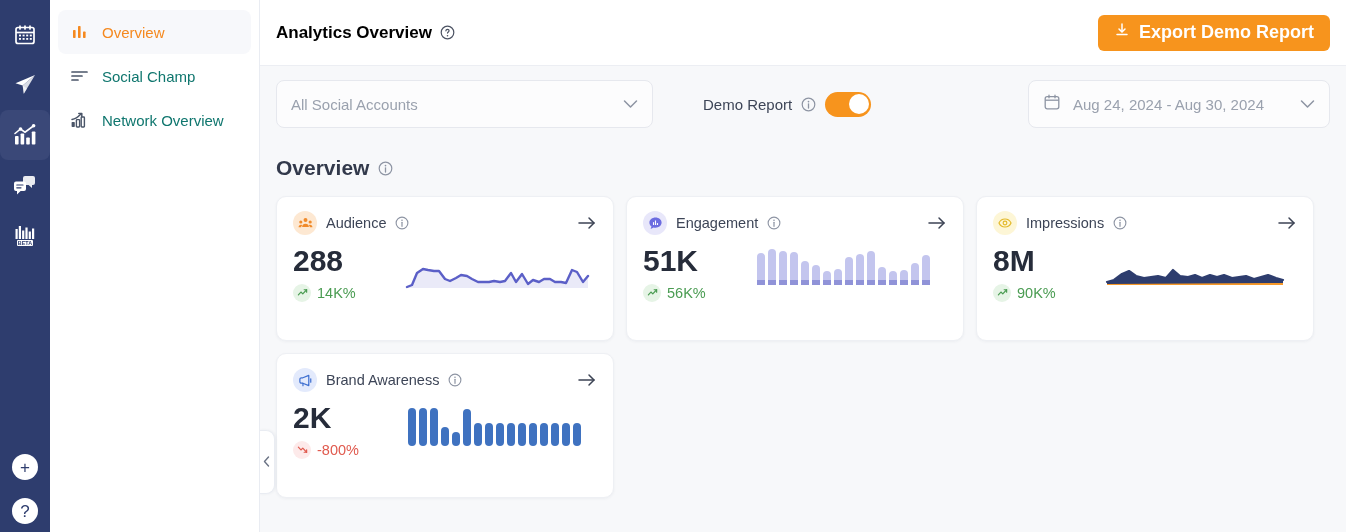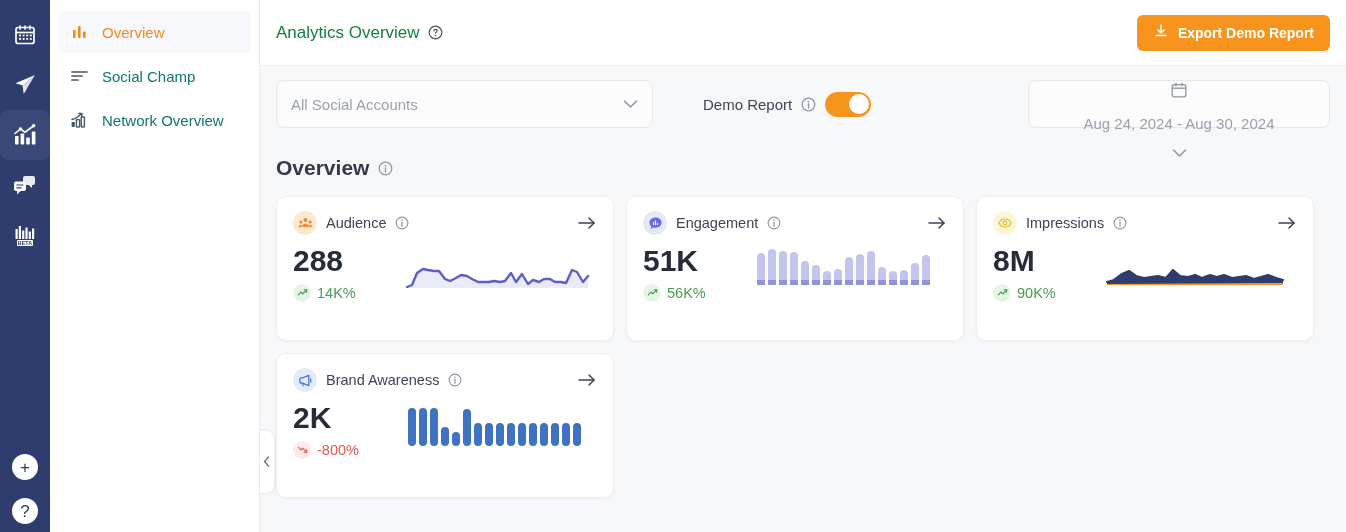--- a/index.html
+++ b/index.html
@@ -54,25 +54,25 @@
   
   .main { flex: 1; height: 532px; background: #f7f8fa; position: relative; overflow: hidden; }
 
   .topbar {
     height: 66px; background: #ffffff; border-bottom: 1px solid #eceef3;
     display: flex; align-items: center; justify-content: space-between;
     padding: 0 16px 0 16px;
   }
   .page-title {
     display: flex; align-items: center; gap: 8px;
-    color: #15803d; font-size: 17px; font-weight: normal;
+    color: #000000; font-size: 17px; font-weight: bold;
   }
   .export-btn {
     background: #f7941d; color: #ffffff; border: none; border-radius: 6px;
-    height: 36px; padding: 0 16px; font-size: 14px; font-weight: bold;
+    height: 36px; padding: 0 16px; font-size: 18px; font-weight: bold;
     display: flex; align-items: center; gap: 9px; cursor: pointer;
     font-family: "Liberation Sans", sans-serif;
     margin-left: 20px;
   }
 
   .filterbar {
     height: 76px; display: flex; align-items: center;
     padding: 0 16px; gap: 16px; background: #f7f8fa;
   }
   .select-box {
@@ -88,21 +88,21 @@
     width: 46px; height: 25px; border-radius: 13px; background: #f7941d;
     position: relative; cursor: pointer;
   }
   .toggle .knob {
     position: absolute; top: 2.5px; right: 2.5px;
     width: 20px; height: 20px; border-radius: 50%; background: #ffffff;
   }
   .daterange {
     margin-left: auto; width: 302px; height: 48px;
     background: #fcfcfd; border: 1px solid #e6e8ee; border-radius: 8px;
-    display: flex; align-items: center; padding: 0 14px; gap: 12px; cursor: pointer; flex-direction: column;
+    display: flex; align-items: center; padding: 0 14px; gap: 12px; cursor: pointer;
   }
   .daterange .dtext { color: #9aa1ae; font-size: 15px; flex: 1; }
 
   
   .section { padding: 14px 16px 0 16px; }
   .section-head { display: flex; align-items: center; gap: 9px; margin-bottom: 16px; }
   .section-title { font-size: 21px; font-weight: bold; color: #32394b; }
 
   .cards { display: flex; flex-wrap: wrap; gap: 12px; }
   .card {

